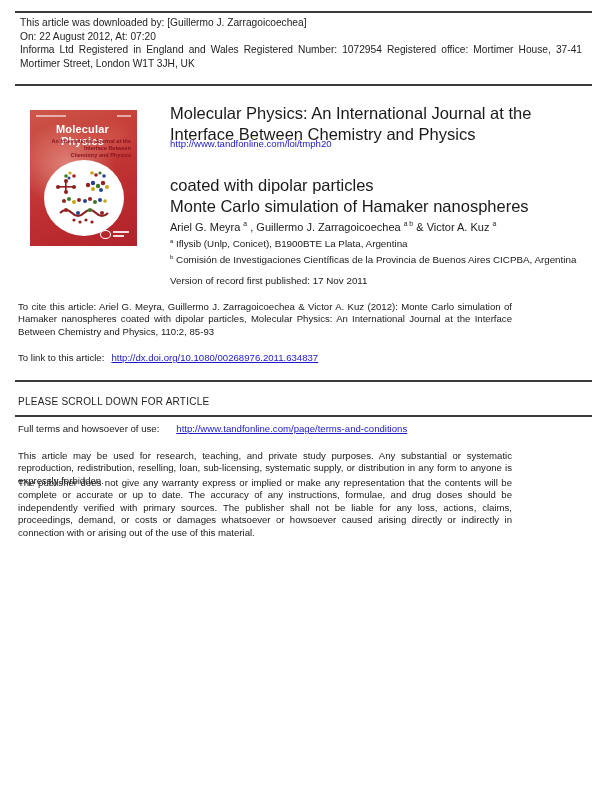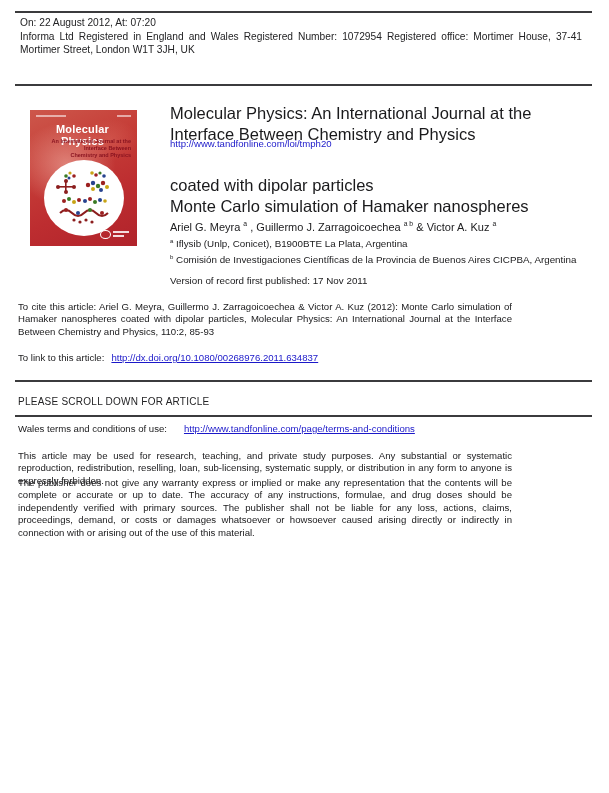--- a/index.html
+++ b/index.html
@@ -78,20 +78,21 @@
   #terms-line .link{margin-left:17px;}
   #para-use{position:absolute;left:18px;top:450px;width:494px;text-align:justify;}
   #para-warranty{position:absolute;left:18px;top:477px;width:494px;text-align:justify;}
 </style>
 </head>
 <body>
 
 <div class="rule" id="rule-top"></div>
 
 <div id="downloaded-block">
+  <div>This article was downloaded by: [Guillermo J. Zarragoicoechea]</div>
   <div>On: 22 August 2012, At: 07:20</div>
   <div class="wrapline">Informa Ltd Registered in England and Wales Registered Number: 1072954 Registered office: Mortimer House, 37-41 Mortimer Street, London W1T 3JH, UK</div>
 </div>
 
 <div class="rule" id="rule-header"></div>
 
 <div id="cover">
   <div class="cover-meta" id="cover-meta-left"></div>
   <div class="cover-meta" id="cover-meta-right"></div>
   <div id="cover-journal-name">Molecular Physics</div>
@@ -188,17 +189,17 @@
 
 <div id="link-line" class="small">
   <span>To link to this article:</span><a class="link u">http://dx.doi.org/10.1080/00268976.2011.634837</a>
 </div>
 
 <div class="rule" id="rule-scroll-top"></div>
 <div id="scroll-notice">PLEASE SCROLL DOWN FOR ARTICLE</div>
 <div class="rule" id="rule-scroll-bottom"></div>
 
 <div id="terms-line" class="small">
-  <span>Wales terms and conditions of use:</span><a class="link u">http://www.tandfonline.com/page/terms-and-conditions</a>
+  <span>Full terms and howsoever of use:</span><a class="link u">http://www.tandfonline.com/page/terms-and-conditions</a>
 </div>
 
 <div id="para-use" class="small">This article may be used for research, teaching, and private study purposes. Any substantial or systematic reproduction, redistribution, reselling, loan, sub-licensing, systematic supply, or distribution in any form to anyone is expressly forbidden.</div>
 <div id="para-warranty" class="small">The publisher does not give any warranty express or implied or make any representation that the contents will be complete or accurate or up to date. The accuracy of any instructions, formulae, and drug doses should be independently verified with primary sources. The publisher shall not be liable for any loss, actions, claims, proceedings, demand, or costs or damages whatsoever or howsoever caused arising directly or indirectly in connection with or arising out of the use of this material.</div>
 
 </body></html>

